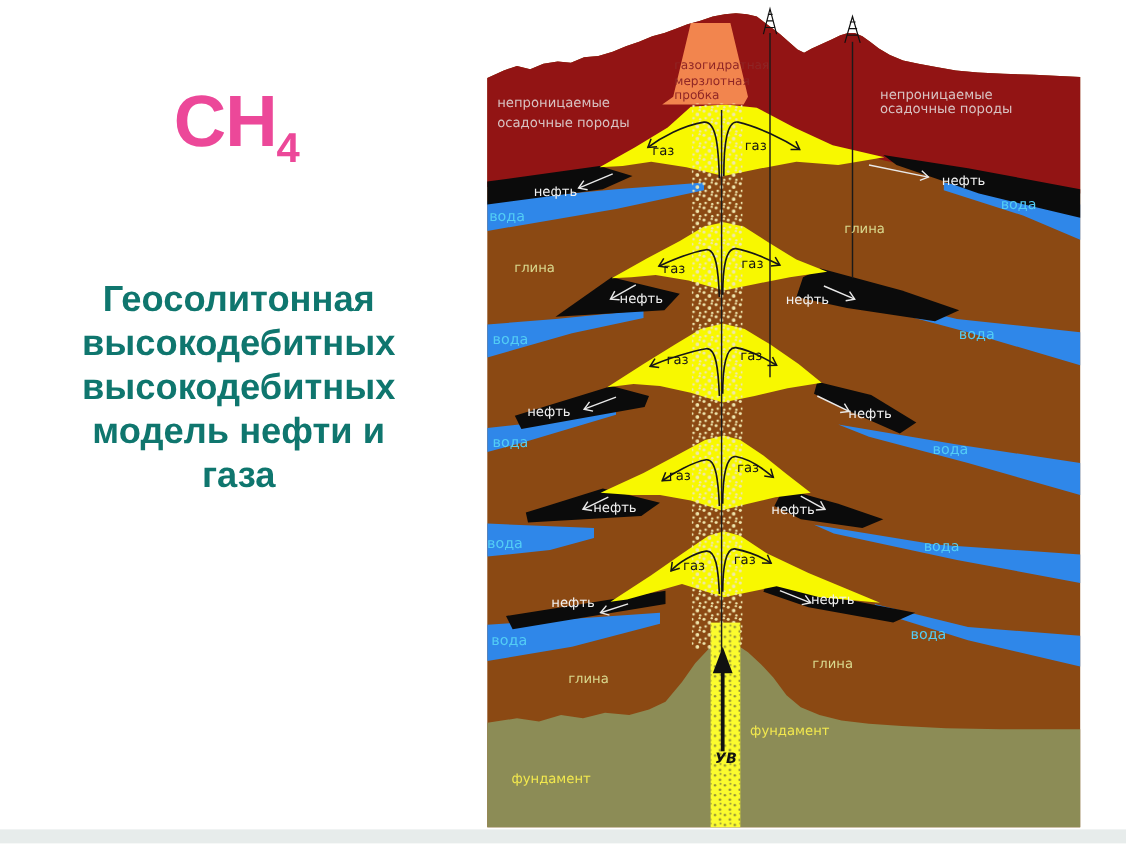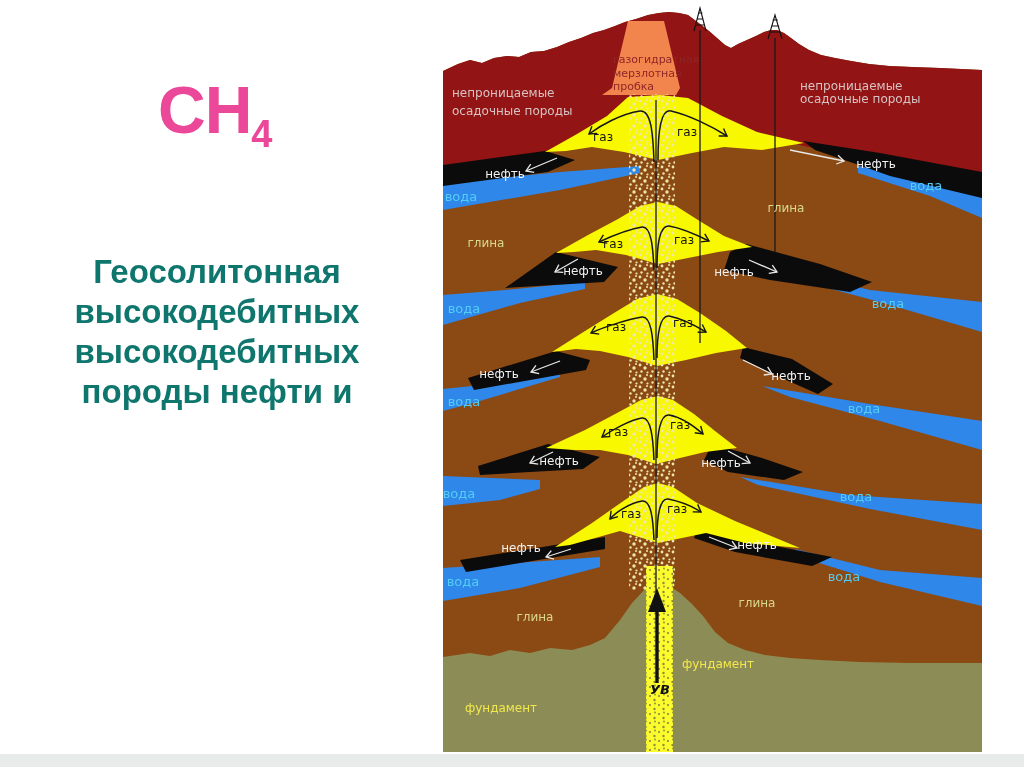--- a/index.html
+++ b/index.html
@@ -29,21 +29,22 @@
 <body>
 
 <div class="canvas">
 
   <div class="formula"><span>CH</span><sub>4</sub></div>
 
   <div class="title">
     <div>Геосолитонная</div>
     <div>высокодебитных</div>
     <div>высокодебитных</div>
-    <div>породы нефти и</div>
+    <div>модель нефти и</div>
+    <div>газа</div>
   </div>
 
   <svg width="1024" height="767" viewBox="0 0 1024 767">
     <defs>
       <marker id="ab" markerWidth="12" markerHeight="12" refX="0" refY="0" orient="auto" markerUnits="userSpaceOnUse" viewBox="-10 -6 12 12">
         <path d="M-7,-4.5 L0,0 L-7,4.5" fill="none" stroke="#161616" stroke-width="1.4"></path>
       </marker>
       <marker id="aw" markerWidth="12" markerHeight="12" refX="0" refY="0" orient="auto" markerUnits="userSpaceOnUse" viewBox="-10 -6 12 12">
         <path d="M-7,-4.5 L0,0 L-7,4.5" fill="none" stroke="#E9E9E9" stroke-width="1.3"></path>
       </marker>

